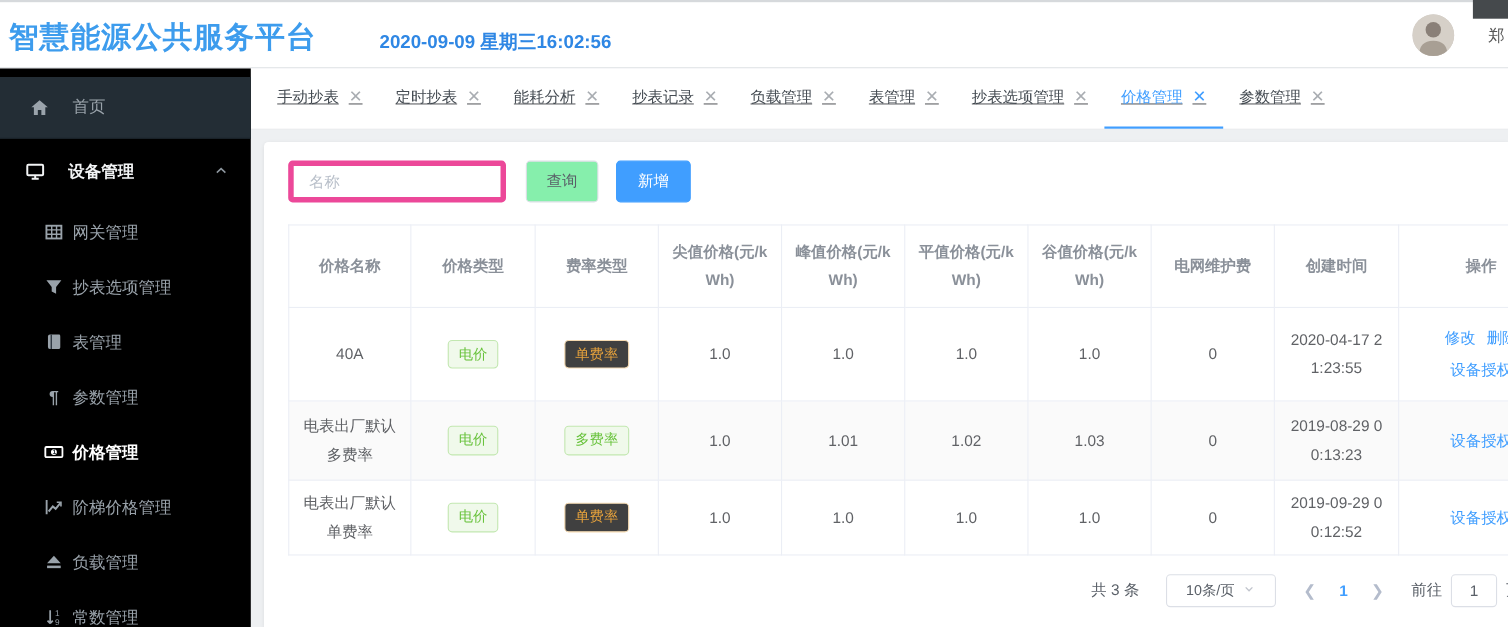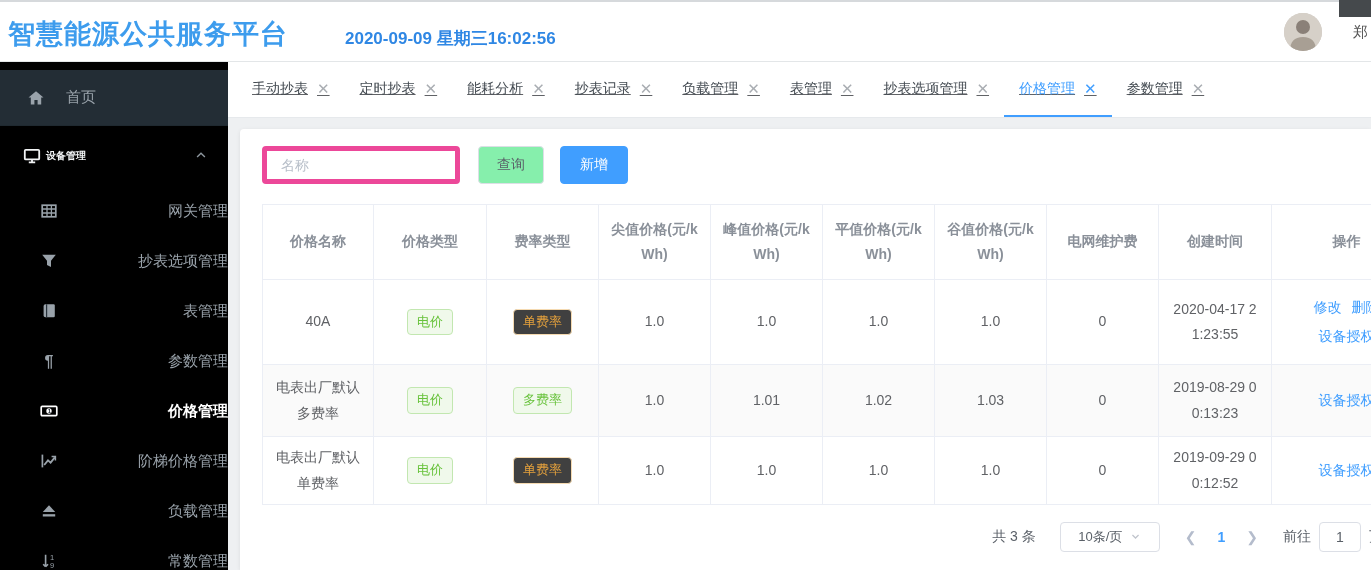--- a/index.html
+++ b/index.html
@@ -44,27 +44,27 @@
   }
   .side-item, .side-group {
     display: flex; align-items: center; cursor: pointer;
     color: #9aa3ab; font-size: 15px;
   }
   .side-item.home {
     height: 56px; padding-left: 27px; gap: 21px; margin-top: 8px;
     background: #232d35; border-bottom: 1px solid #1f2930;
   }
   .side-group {
-    height: 60px; padding-left: 23px; gap: 5px; color: #f2f4f5; font-weight: bold; font-size: 10px;
+    height: 60px; padding-left: 23px; gap: 21px; color: #f2f4f5; font-weight: bold; font-size: 15px;
     position: relative;
   }
   .side-group .chev { position: absolute; right: 20px; top: 22px; color: #8d969e; }
   .side-sub-item {
-    display: flex; align-items: center; height: 50px; padding-left: 40px; gap: 22px;
-    color: #99a2aa; font-size: 15px; cursor: pointer; justify-content: space-between;
+    display: flex; align-items: center; height: 50px; padding-left: 40px; gap: 8px;
+    color: #99a2aa; font-size: 15px; cursor: pointer;
   }
   .side-sub-item.active { color: #ffffff; font-weight: bold; }
   .sicon { width: 18px; height: 18px; display: inline-flex; align-items: center; justify-content: center; }
   .sicon svg { width: 18px; height: 18px; }
 
   
   .tab-bar {
     position: absolute; left: 228px; top: 62px; right: 0; height: 56px;
     background: #ffffff; border-bottom: 1px solid #e6e9ec; z-index: 10;
     display: flex; align-items: stretch; padding-left: 9px; text-decoration: underline;

